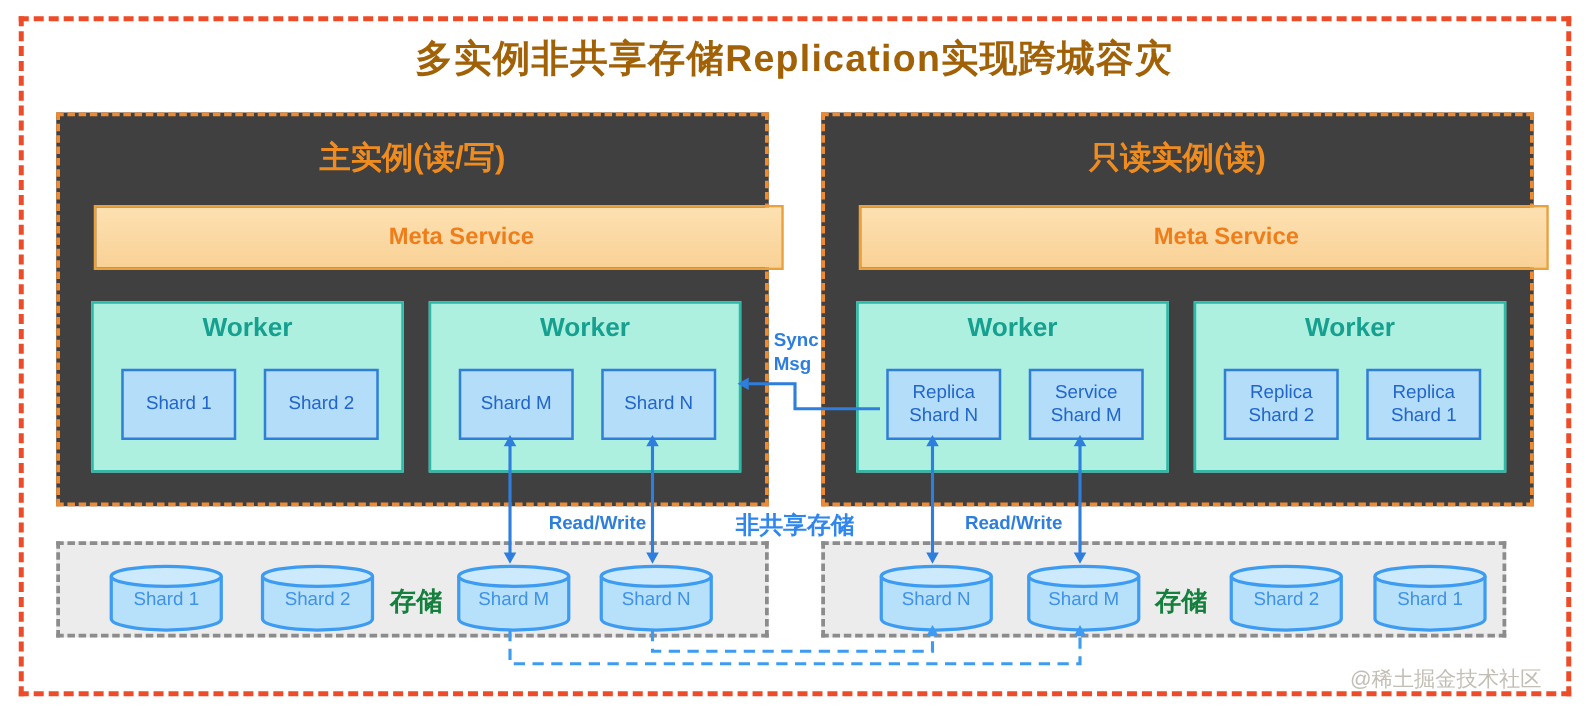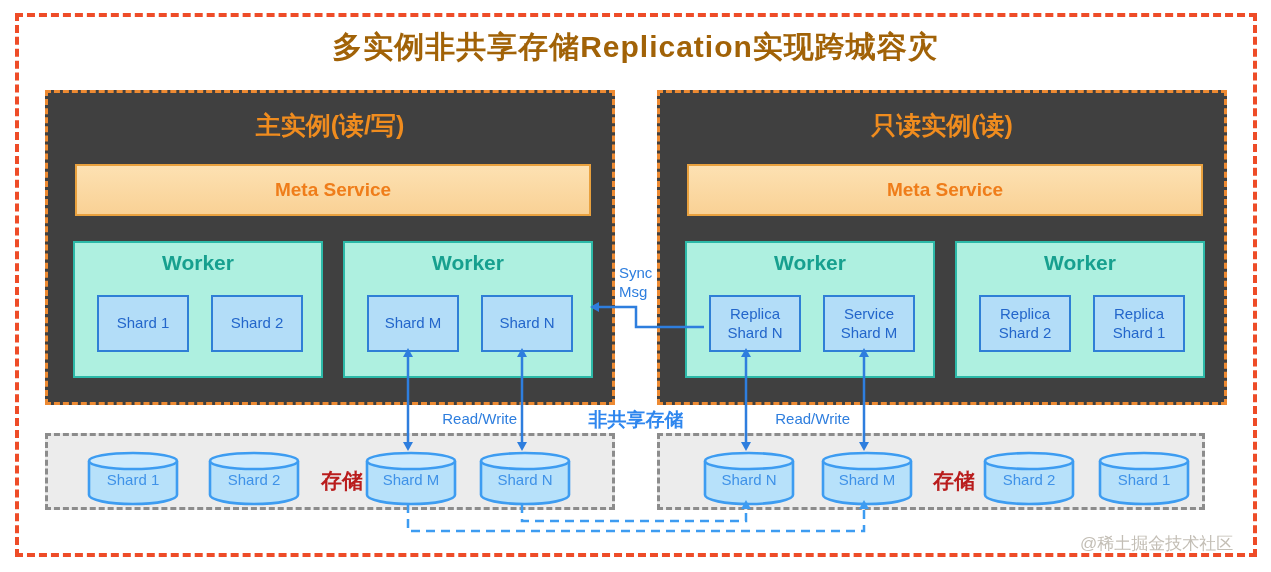--- a/index.html
+++ b/index.html
@@ -20,21 +20,21 @@
     background:#404040;border:3px dashed #ed8a32;
   }
   .panel-title{
     position:absolute;left:0;top:16px;width:100%;text-align:center;
     font-size:25px;font-weight:bold;color:#f08c1e;
   }
   .meta-box{
     position:absolute;left:27px;top:71px;width:512px;height:48px;
     background:linear-gradient(#fde1b2,#f9d195);border:2px solid #e9a13e;
     display:flex;align-items:center;justify-content:center;
-    font-size:19px;font-weight:bold;color:#ef7d1a;
+    font-size:19px;font-weight:bold;color:#ef7d1a;padding-left:36px;
   }
   .worker{
     position:absolute;top:148px;width:246px;height:133px;
     background:#aef0e0;border:2px solid #2cb9a8;
   }
   .worker-1{left:25px;}
   .worker-2{left:295px;}
   .worker-label{
     position:absolute;left:0;top:8px;width:100%;text-align:center;
     font-size:21px;font-weight:bold;color:#17a08f;
@@ -45,30 +45,30 @@
     display:flex;align-items:center;justify-content:center;text-align:center;
     font-size:15px;color:#2366cb;line-height:1.25;
   }
   .shard-a{left:22px;}
   .shard-b{left:136px;}
   .storage{
     position:absolute;top:433px;height:71px;
     background:#ececec;border:3px dashed #8c8c8c;
   }
   .storage-label{
-    position:absolute;top:31px;width:60px;text-align:right;
-    font-size:21px;font-weight:bold;color:#b91c1c;left:255px;
+    position:absolute;top:31px;width:60px;text-align:center;
+    font-size:21px;font-weight:bold;color:#15803d;left:255px;
   }
   .cylinder{position:absolute;top:15px;width:94px;height:56px;}
   .cyl-label{
     position:absolute;left:0;top:20px;width:100%;text-align:center;
     font-size:15px;color:#3f92e8;
   }
   .overlay{position:absolute;left:0;top:0;width:1271px;height:572px;pointer-events:none;}
-  .flow-label{position:absolute;color:#2e7ede;font-weight:normal;}
+  .flow-label{position:absolute;color:#2e7ede;font-weight:bold;}
   .sync-label{left:619px;top:263px;font-size:15px;line-height:19px;}
   .rw-label{top:410px;width:90px;text-align:right;font-size:15px;}
   .rw-left{left:427px;}
   .rw-right{left:760px;}
   .nss-label{
     position:absolute;left:588px;top:407px;width:96px;text-align:center;
     font-size:19px;font-weight:bold;color:#2e86ee;
   }
   .watermark{
     position:absolute;left:1080px;top:532px;width:165px;

